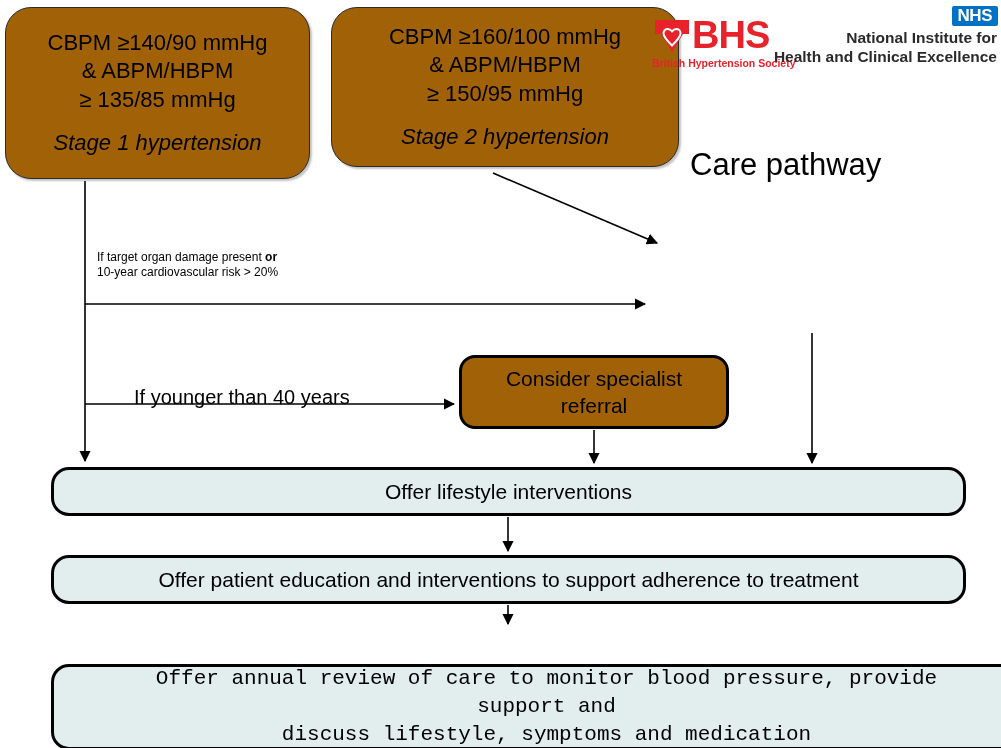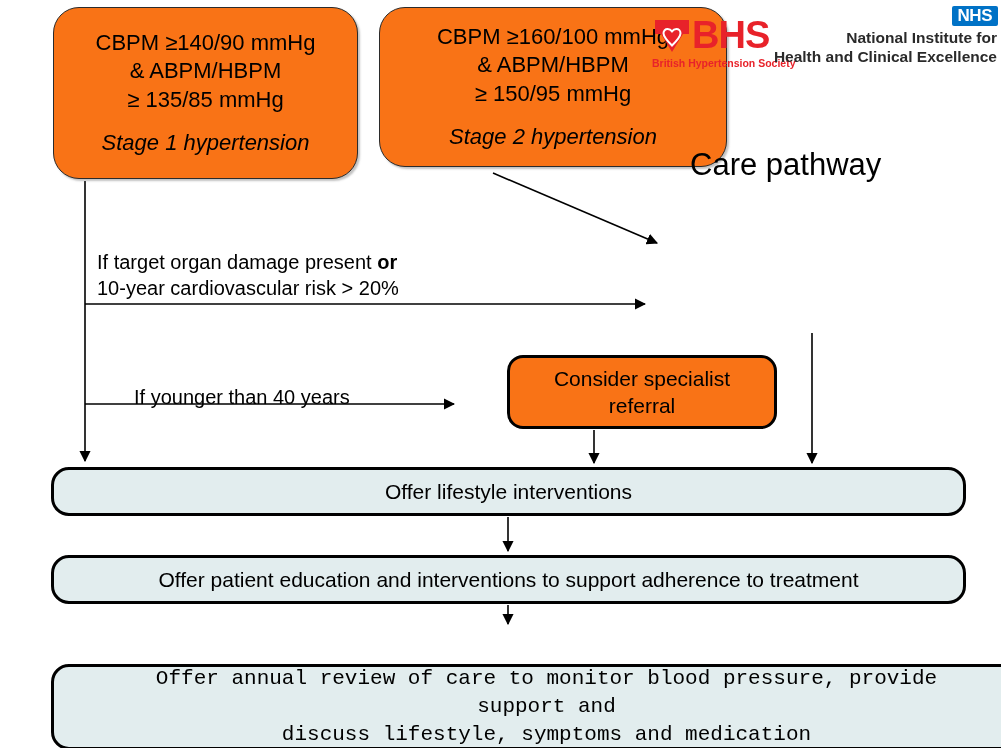--- a/index.html
+++ b/index.html
@@ -13,29 +13,28 @@
     width:1001px;
     height:748px;
     background:#ffffff;
     overflow:hidden;
   }
 
   
   .node{
     position:absolute;
     box-sizing:border-box;
-    background:#f97316;
+    background:#a16207;
     display:flex;
     flex-direction:column;
     align-items:center;
     justify-content:center;
     text-align:center;
     color:#000;
     line-height:1.3;
-    margin-left:48px;
   }
   .node.thin{
     border:1.6px solid #2b2b2b;
     border-radius:26px;
     box-shadow:2px 2px 2px rgba(120,120,120,.45);
   }
   .node.thick{
     border:3.4px solid #000;
     border-radius:16px;
   }
@@ -72,21 +71,21 @@
   #bar3{left:51px; top:664px; width:991px; height:86px; font-size:21px;font-family:Liberation Mono, monospace;}
   #bar3 .bartext{padding:0 60px;}
 
   
   .annot{
     position:absolute;
     color:#000;
     white-space:nowrap;
     line-height:1.28;
   }
-  #annot-organ{left:97px; top:250px; font-size:20px;}
+  #annot-organ{left:97px; top:250px; font-size:12px;}
   #annot-organ b{font-weight:bold;}
   #annot-young{left:134px;top:385px; font-size:20px;}
 
   #care-pathway{
     position:absolute;left:690px;top:147px;
     font-size:31px;color:#000;white-space:nowrap;
   }
 
   
   #wires{position:absolute;left:0;top:0;width:1001px;height:748px;pointer-events:none;}

